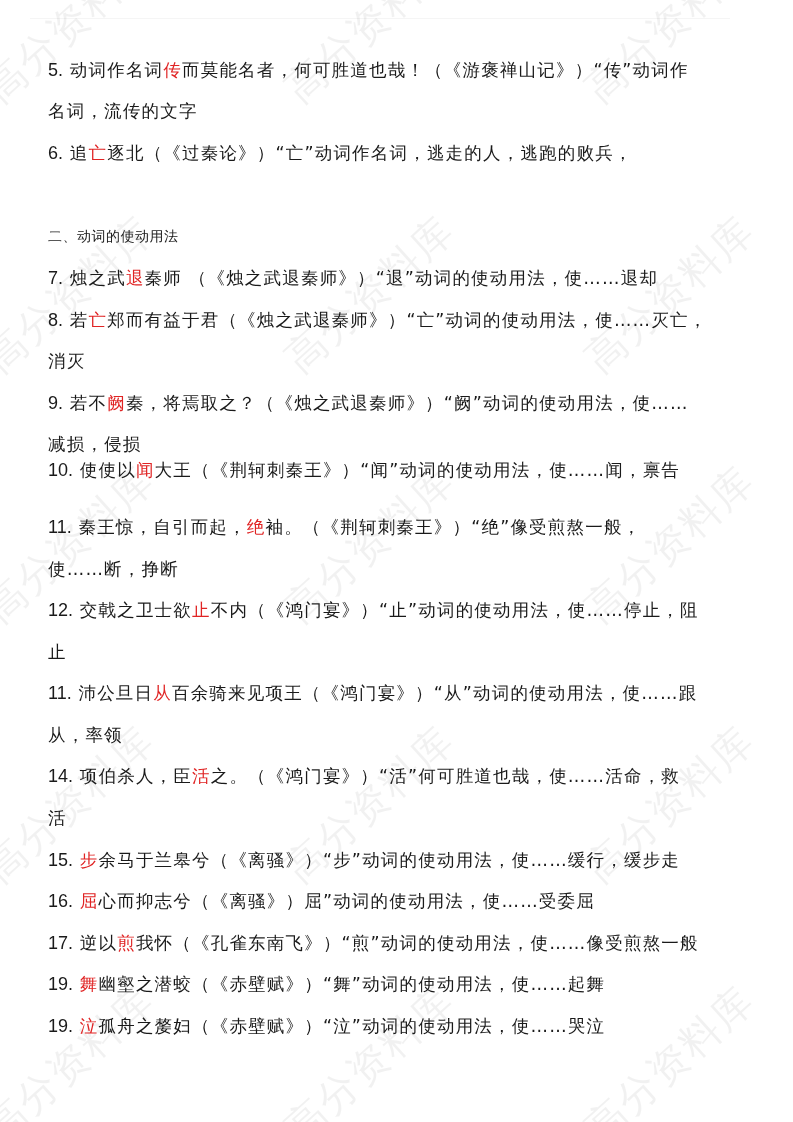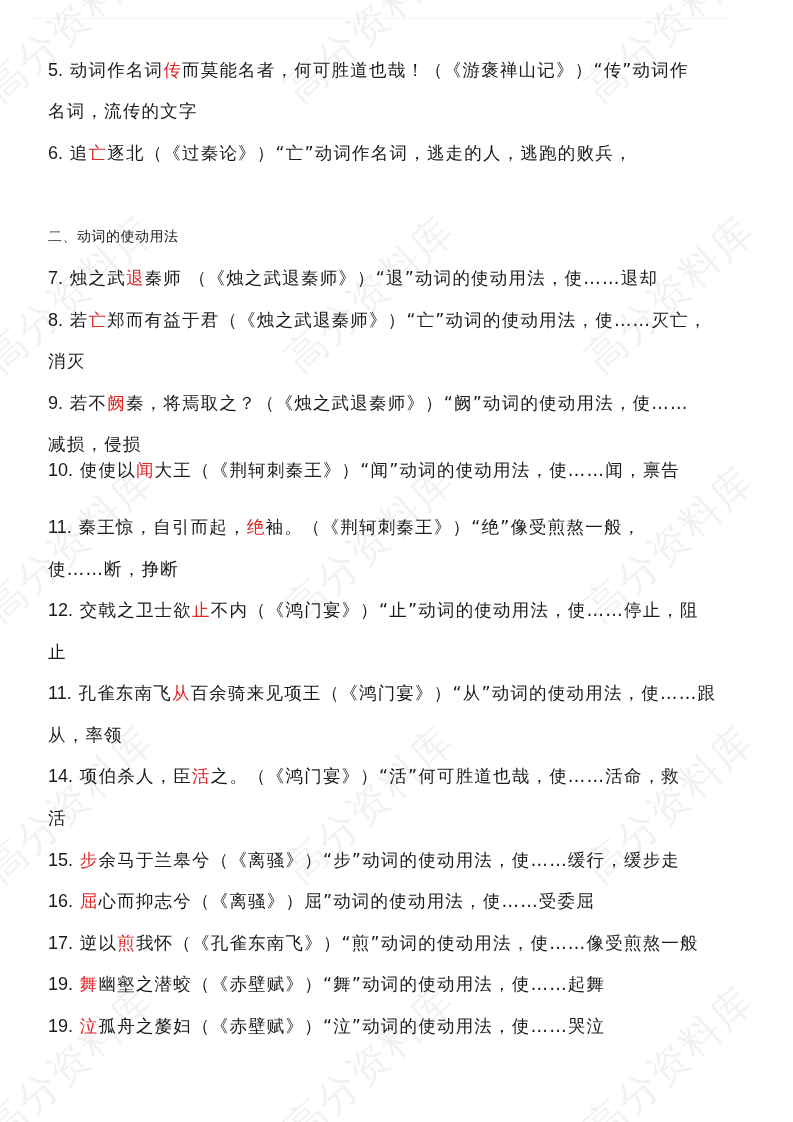--- a/index.html
+++ b/index.html
@@ -132,21 +132,21 @@
   <div class="line" style="top:557px">使……断，挣断</div>
 
   <div class="line" style="top:598px">
     <span class="num">12.</span>
     <span>交戟之卫士欲</span><span class="hl">止</span><span>不内（《鸿门宴》）“止”动词的使动用法，使……停止，阻</span>
   </div>
   <div class="line" style="top:640px">止</div>
 
   <div class="line" style="top:681px">
     <span class="num">11.</span>
-    <span>孔雀东南飞</span><span class="hl">从</span><span>百余骑来见项王（《鸿门宴》）“从”动词的使动用法，使……跟</span>
+    <span>沛公旦日</span><span class="hl">从</span><span>百余骑来见项王（《鸿门宴》）“从”动词的使动用法，使……跟</span>
   </div>
   <div class="line" style="top:723px">从，率领</div>
 
   <div class="line" style="top:764px">
     <span class="num">14.</span>
     <span>项伯杀人，臣</span><span class="hl">活</span><span>之。（《鸿门宴》）“活”何可胜道也哉，使……活命，救</span>
   </div>
   <div class="line" style="top:806px">活</div>
 
   <div class="line" style="top:848px">

